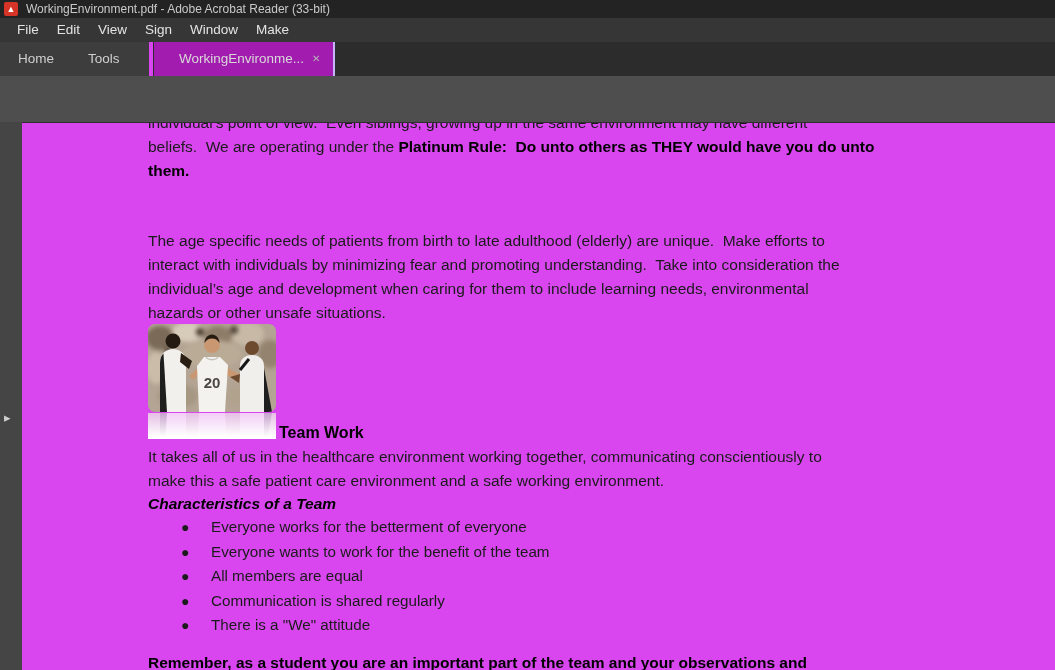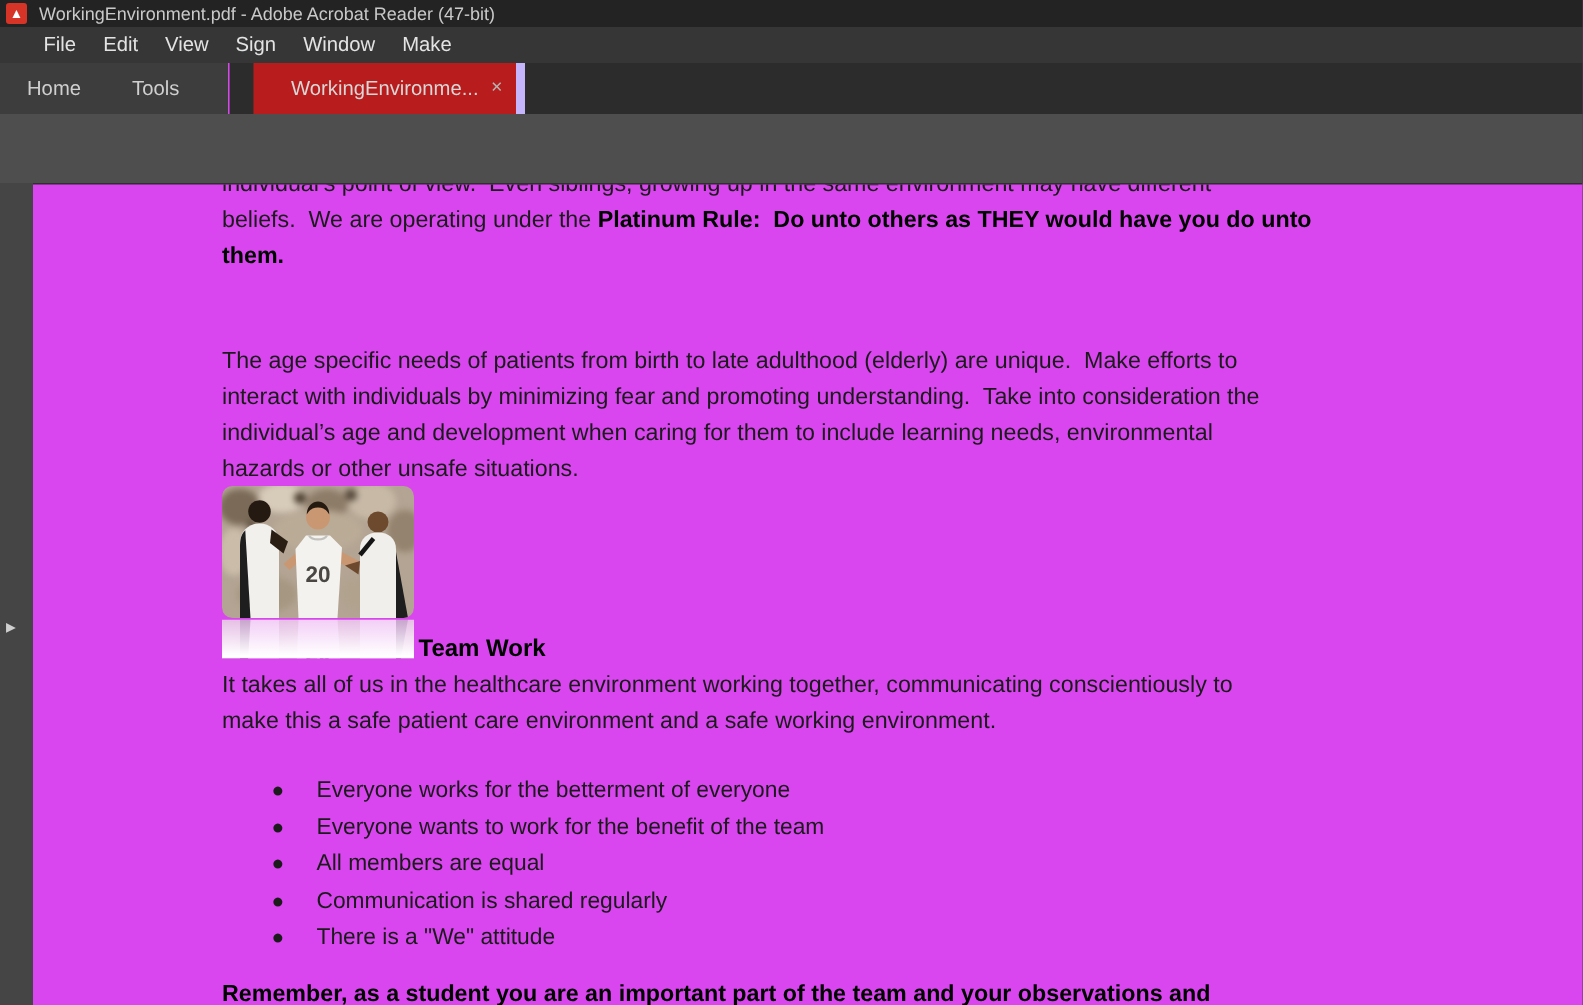--- a/index.html
+++ b/index.html
@@ -9,32 +9,32 @@
   
   #titlebar { position:absolute; top:0; left:0; width:1055px; height:18px;
               background:#232323; color:#c9c9c9; font-size:12px; line-height:18px; }
   #app-icon { position:absolute; left:4px; top:2px; width:14px; height:14px;
               background:#d63426; border-radius:2px; color:#fff; font-size:9px;
               line-height:14px; text-align:center; font-weight:bold; }
   #window-title { position:absolute; left:26px; top:0; white-space:nowrap; }
 
   #menubar { position:absolute; top:18px; left:0; width:1055px; height:24px;
              background:#363636; color:#e3e3e3; font-size:13.5px;
-             display:flex; align-items:center; padding-left:20px; }
+             display:flex; align-items:center; padding-left:8px; }
   #menubar .menu-item { padding:0 9px; line-height:24px; cursor:default; }
 
   #tabbar { position:absolute; top:42px; left:0; width:1055px; height:34px; background:#2c2c2c; }
   #tab-left { position:absolute; left:0; top:0; width:153px; height:34px; background:#3d3d3d;
-              border-right:1px solid #d946ef; }
+              border-right:4px solid #d946ef; }
   .chrome-tab { position:absolute; top:0; height:34px; color:#cfcfcf; font-size:13.5px;
                 line-height:34px; white-space:nowrap; }
   #tab-home  { left:18px; }
   #tab-tools { left:88px; }
-  #tab-doc { position:absolute; left:169px; top:0; width:181px; height:34px; background:#b91c1c;
-             border-right:6px solid #c4b5fd; color:#d8d8d8; font-size:13.5px; line-height:34px; }
+  #tab-doc { position:absolute; left:154px; top:0; width:181px; height:34px; background:#a21caf;
+             border-right:2px solid #c4b5fd; color:#d8d8d8; font-size:13.5px; line-height:34px; }
   #tab-doc .tab-label { position:absolute; left:25px; }
   #tab-doc .tab-close { position:absolute; left:158px; top:0; font-size:10px; color:#b5b5b5; }
 
   
   #toolbar { position:absolute; top:76px; left:0; width:1055px; height:46px;
              background:#4e4e4e; overflow:hidden; }
 
   
   #workspace { position:absolute; top:122px; left:0; width:1055px; height:548px; }
   #nav-strip { position:absolute; left:0; top:0; width:22px; height:548px; background:#454545; }
@@ -58,21 +58,21 @@
   #img-reflect .fade { position:absolute; left:0; top:0; width:128px; height:26px;
         background:linear-gradient(to bottom, rgba(255,255,255,.55), #ffffff 92%); }
   #clipped-bottom { position:absolute; left:126px; top:531px; white-space:pre;
                     font-size:15.5px; font-weight:bold; color:#000; }
 </style>
 </head>
 <body>
 
 <div id="titlebar">
   <div id="app-icon">▲</div>
-  <span id="window-title">WorkingEnvironment.pdf - Adobe Acrobat Reader (47-bit)</span>
+  <span id="window-title">WorkingEnvironment.pdf - Adobe Acrobat Reader (33-bit)</span>
 </div>
 
 <div id="menubar">
   <span class="menu-item">File</span>
   <span class="menu-item">Edit</span>
   <span class="menu-item">View</span>
   <span class="menu-item">Sign</span>
   <span class="menu-item">Window</span>
   <span class="menu-item">Make</span>
 </div>
@@ -207,20 +207,21 @@
         <path d="M116 44l8 44h-8z" fill="#1e1e1e"></path>
       </svg>
       <div class="fade"></div>
     </div>
 
     <div class="docline b" style="left:257px; top:300px; font-size:16px">Team Work</div>
 
     <div class="docline" style="top:324px">It takes all of us in the healthcare environment working together, communicating conscientiously to</div>
     <div class="docline" style="top:348px">make this a safe patient care environment and a safe working environment.</div>
 
+    <div class="docline bi" style="top:371px">Characteristics of a Team</div>
 
     <div class="bullet-row" style="top:395px"><span class="bullet-dot">●</span><span>Everyone works for the betterment of everyone</span></div>
     <div class="bullet-row" style="top:419.5px"><span class="bullet-dot">●</span><span>Everyone wants to work for the benefit of the team</span></div>
     <div class="bullet-row" style="top:444px"><span class="bullet-dot">●</span><span>All members are equal</span></div>
     <div class="bullet-row" style="top:468.5px"><span class="bullet-dot">●</span><span>Communication is shared regularly</span></div>
     <div class="bullet-row" style="top:493px"><span class="bullet-dot">●</span><span>There is a "We" attitude</span></div>
 
     <div id="clipped-bottom">Remember, as a student you are an important part of the team and your observations and</div>
   </div>
 </div>

